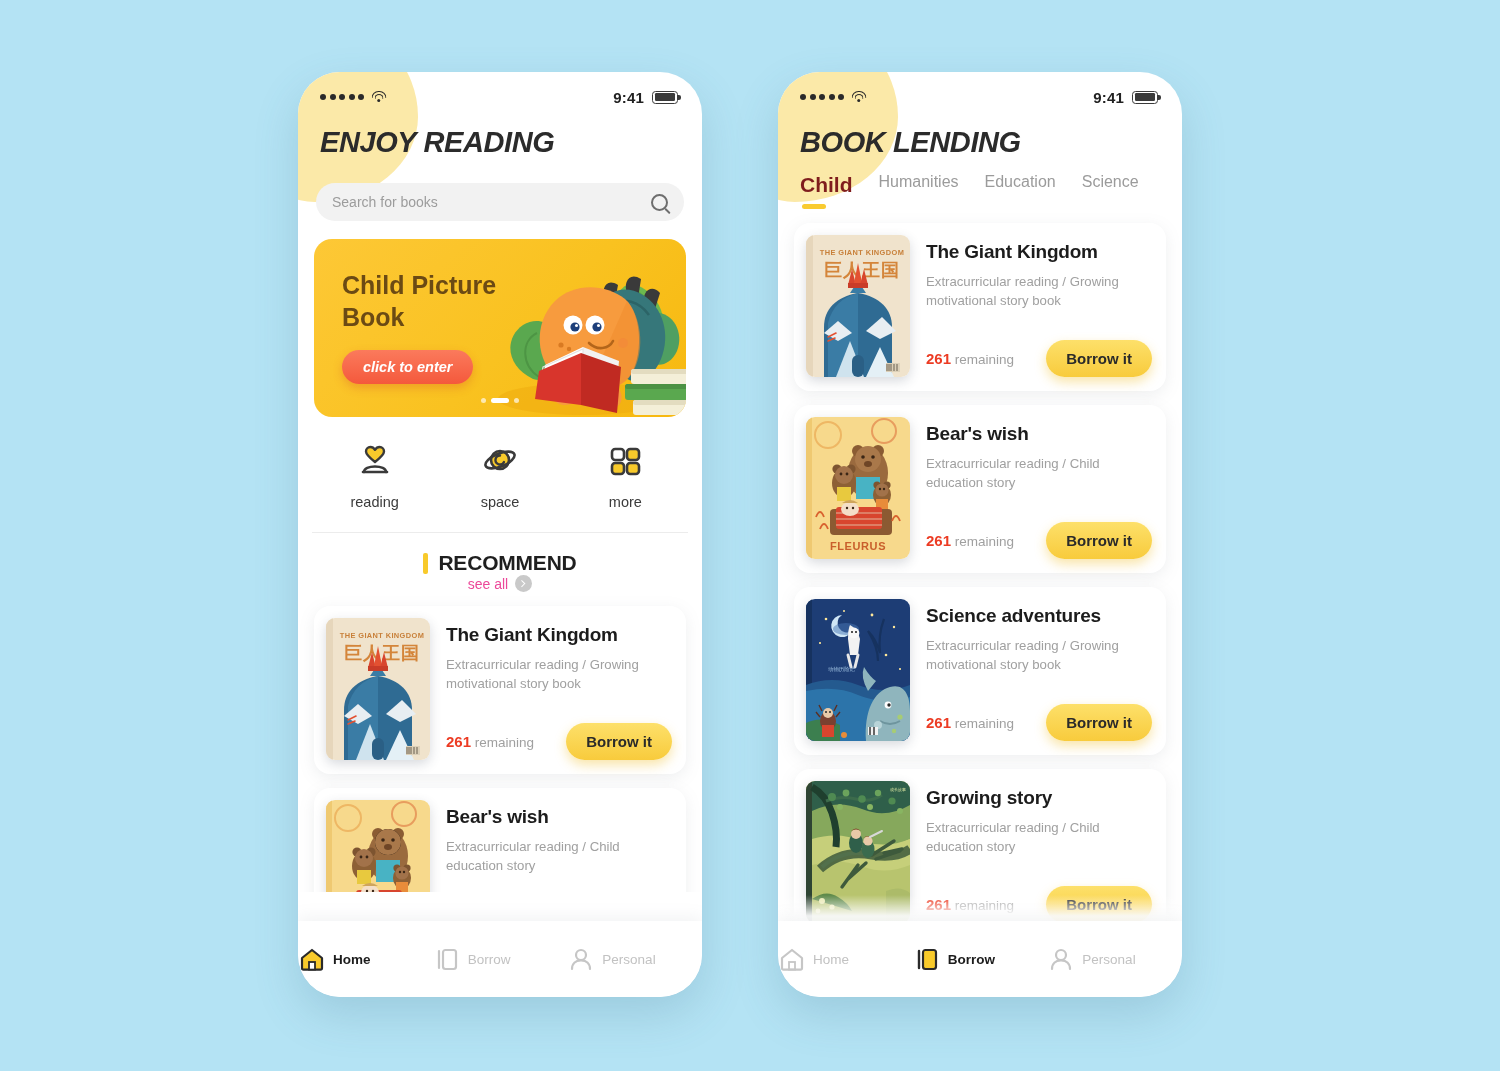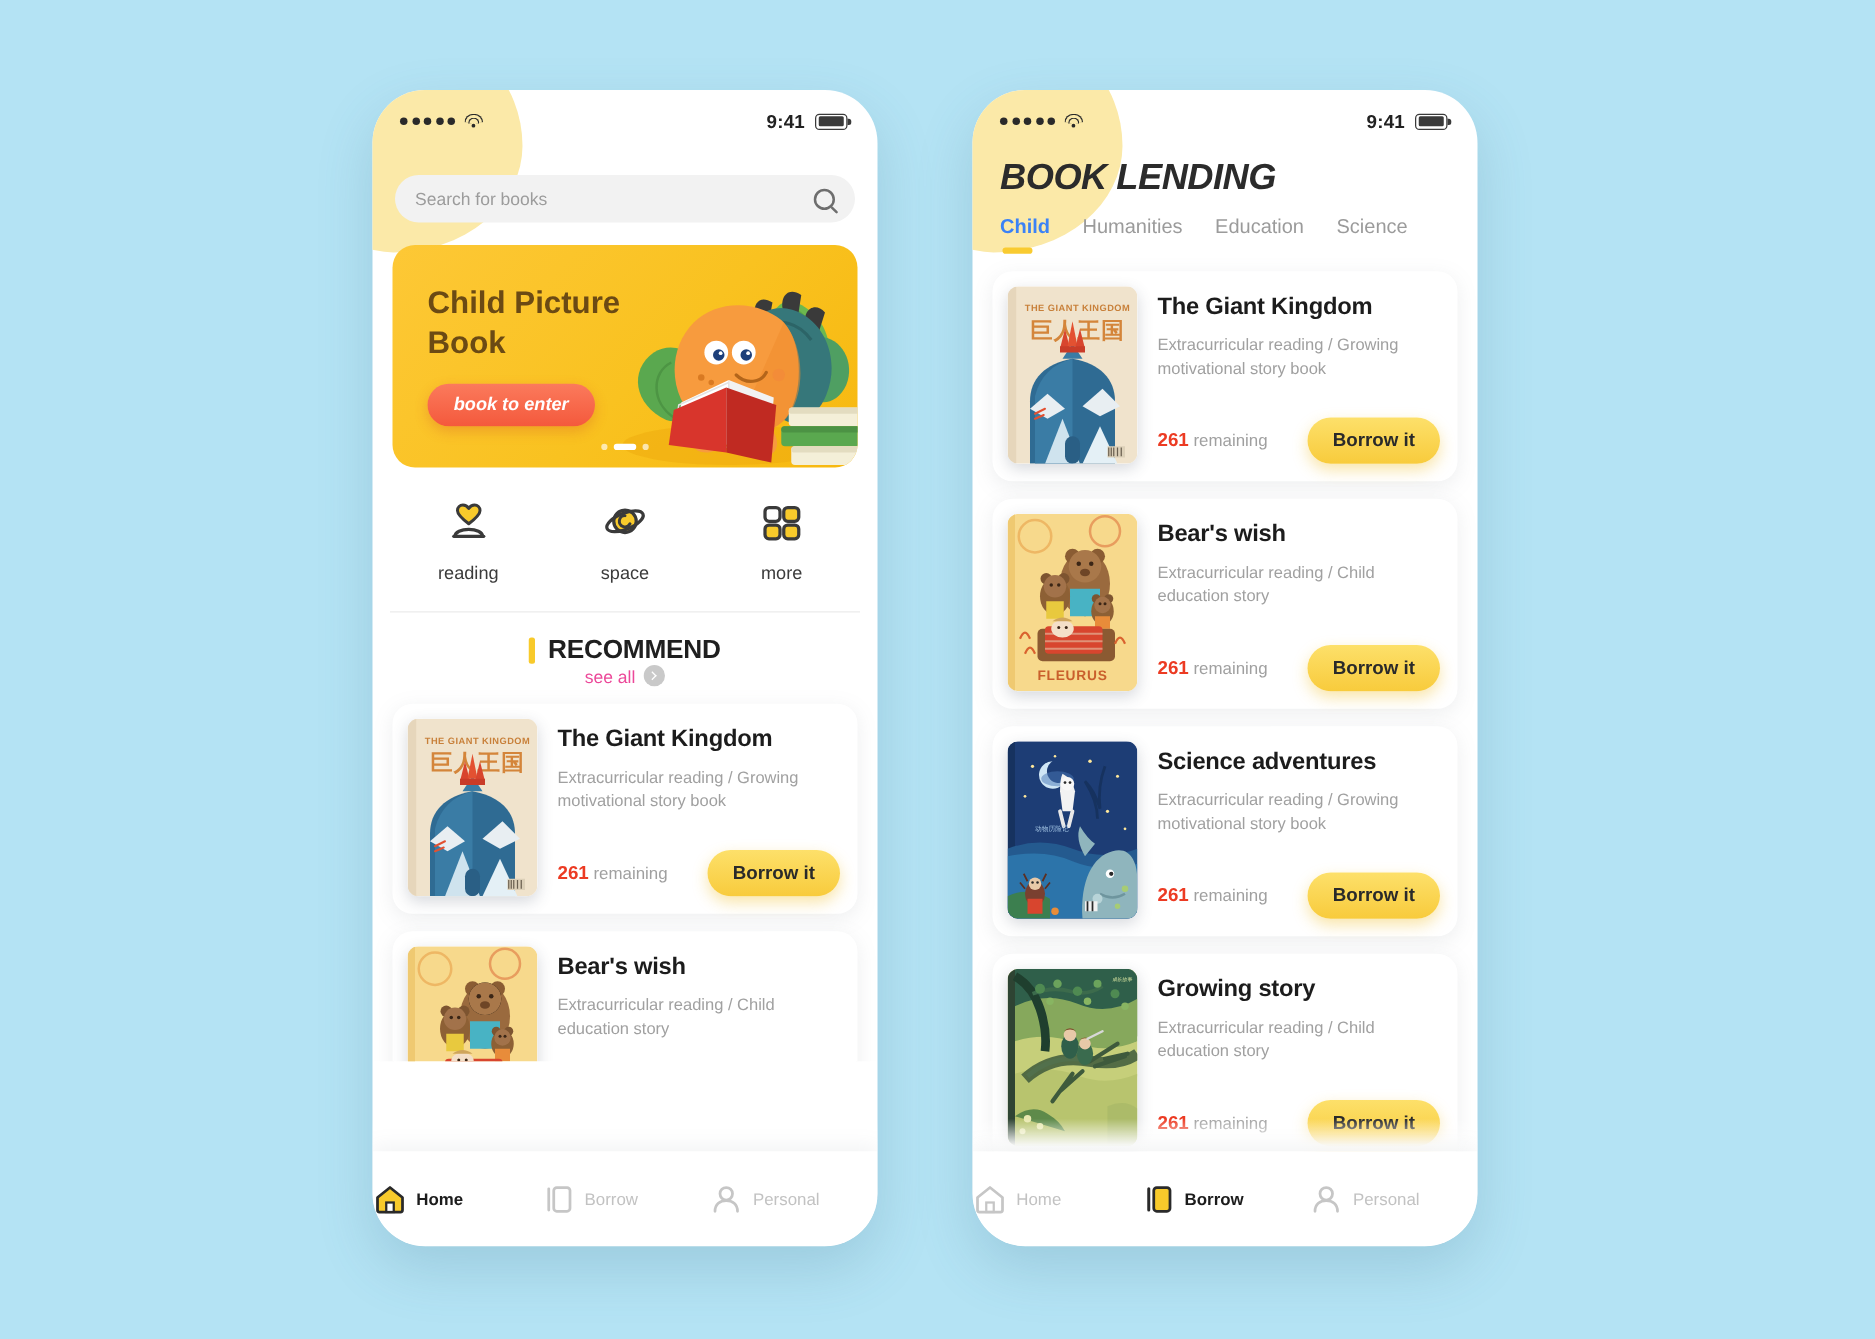--- a/index.html
+++ b/index.html
@@ -163,21 +163,21 @@
   }
 
   
   .scroll-1 { position: relative; height: 300px; overflow: hidden; }
 
   
   .tabs { position: relative; z-index: 3; display: flex; align-items: flex-start;
     padding: 14px 20px 0 22px; gap: 26px; }
   .tab { position: relative; cursor: pointer; padding-bottom: 12px; }
   .tab-label { font-size: 16px; color: #9b9b9b; white-space: nowrap; }
-  .tab.active .tab-label { font-size: 16px; font-weight: 800; color: #3b82f6; }
+  .tab.active .tab-label { font-size: 21px; font-weight: 800; color: #7f1d1d; }
   .tab.active::after { content: ""; position: absolute; left: 2px; bottom: 0;
     width: 24px; height: 5px; background: #f9cb31; border-radius: 3px; }
 
   
   .bottomnav {
     position: absolute; left: 0; right: 0; bottom: 0; z-index: 5;
     height: 76px; background: #fff;
     display: flex; align-items: center;
     box-shadow: 0 -4px 16px rgba(130,140,150,.10);
     border-radius: 0 0 42px 42px;
@@ -212,20 +212,21 @@
           </span>
       </div>
       <div class="sb-right">
         <span class="clock">9:41</span>
         <span class="battery">
             <i></i>
           </span>
       </div>
     </div>
 
+    <div class="app-title">ENJOY READING</div>
 
     <div class="search">
       <input class="search-input" placeholder="Search for books" style="">
       <span class="mag"></span>
     </div>
 
     <div class="banner">
       <svg class="banner-art" viewBox="0 0 235 178">
         <ellipse cx="128" cy="160" rx="85" ry="16" fill="#edaa0e" opacity=".5"></ellipse>
         <path d="M78 140 C52 128 48 100 68 86 C84 76 104 86 106 104 C108 124 96 146 78 140Z" fill="#5aa84f"></path>
@@ -262,21 +263,21 @@
         <path d="M84 132 L126 114 L126 166 L80 160Z" fill="#d8352c"></path>
         <path d="M126 114 L166 128 L162 174 L126 166Z" fill="#c02a22"></path>
         <rect x="176" y="130" width="58" height="15" rx="3" fill="#f4efd8"></rect>
         <rect x="176" y="130" width="58" height="5" rx="2.5" fill="#e3dcc0"></rect>
         <rect x="170" y="145" width="64" height="16" rx="3" fill="#5aa84f"></rect>
         <rect x="170" y="145" width="64" height="5" rx="2.5" fill="#4c9244"></rect>
         <rect x="178" y="161" width="56" height="15" rx="3" fill="#f4efd8"></rect>
         <rect x="178" y="161" width="56" height="5" rx="2.5" fill="#e3dcc0"></rect>
       </svg>
       <div class="banner-title">Child Picture Book</div>
-      <button class="banner-btn">book to enter</button>
+      <button class="banner-btn">click to enter</button>
       <div class="dots-row">
           <i></i>
           <i class="on"></i>
           <i></i>
         </div>
     </div>
 
     <div class="quick">
       <div class="quick-item">
         <svg width="40" height="40" viewBox="0 0 40 40">

